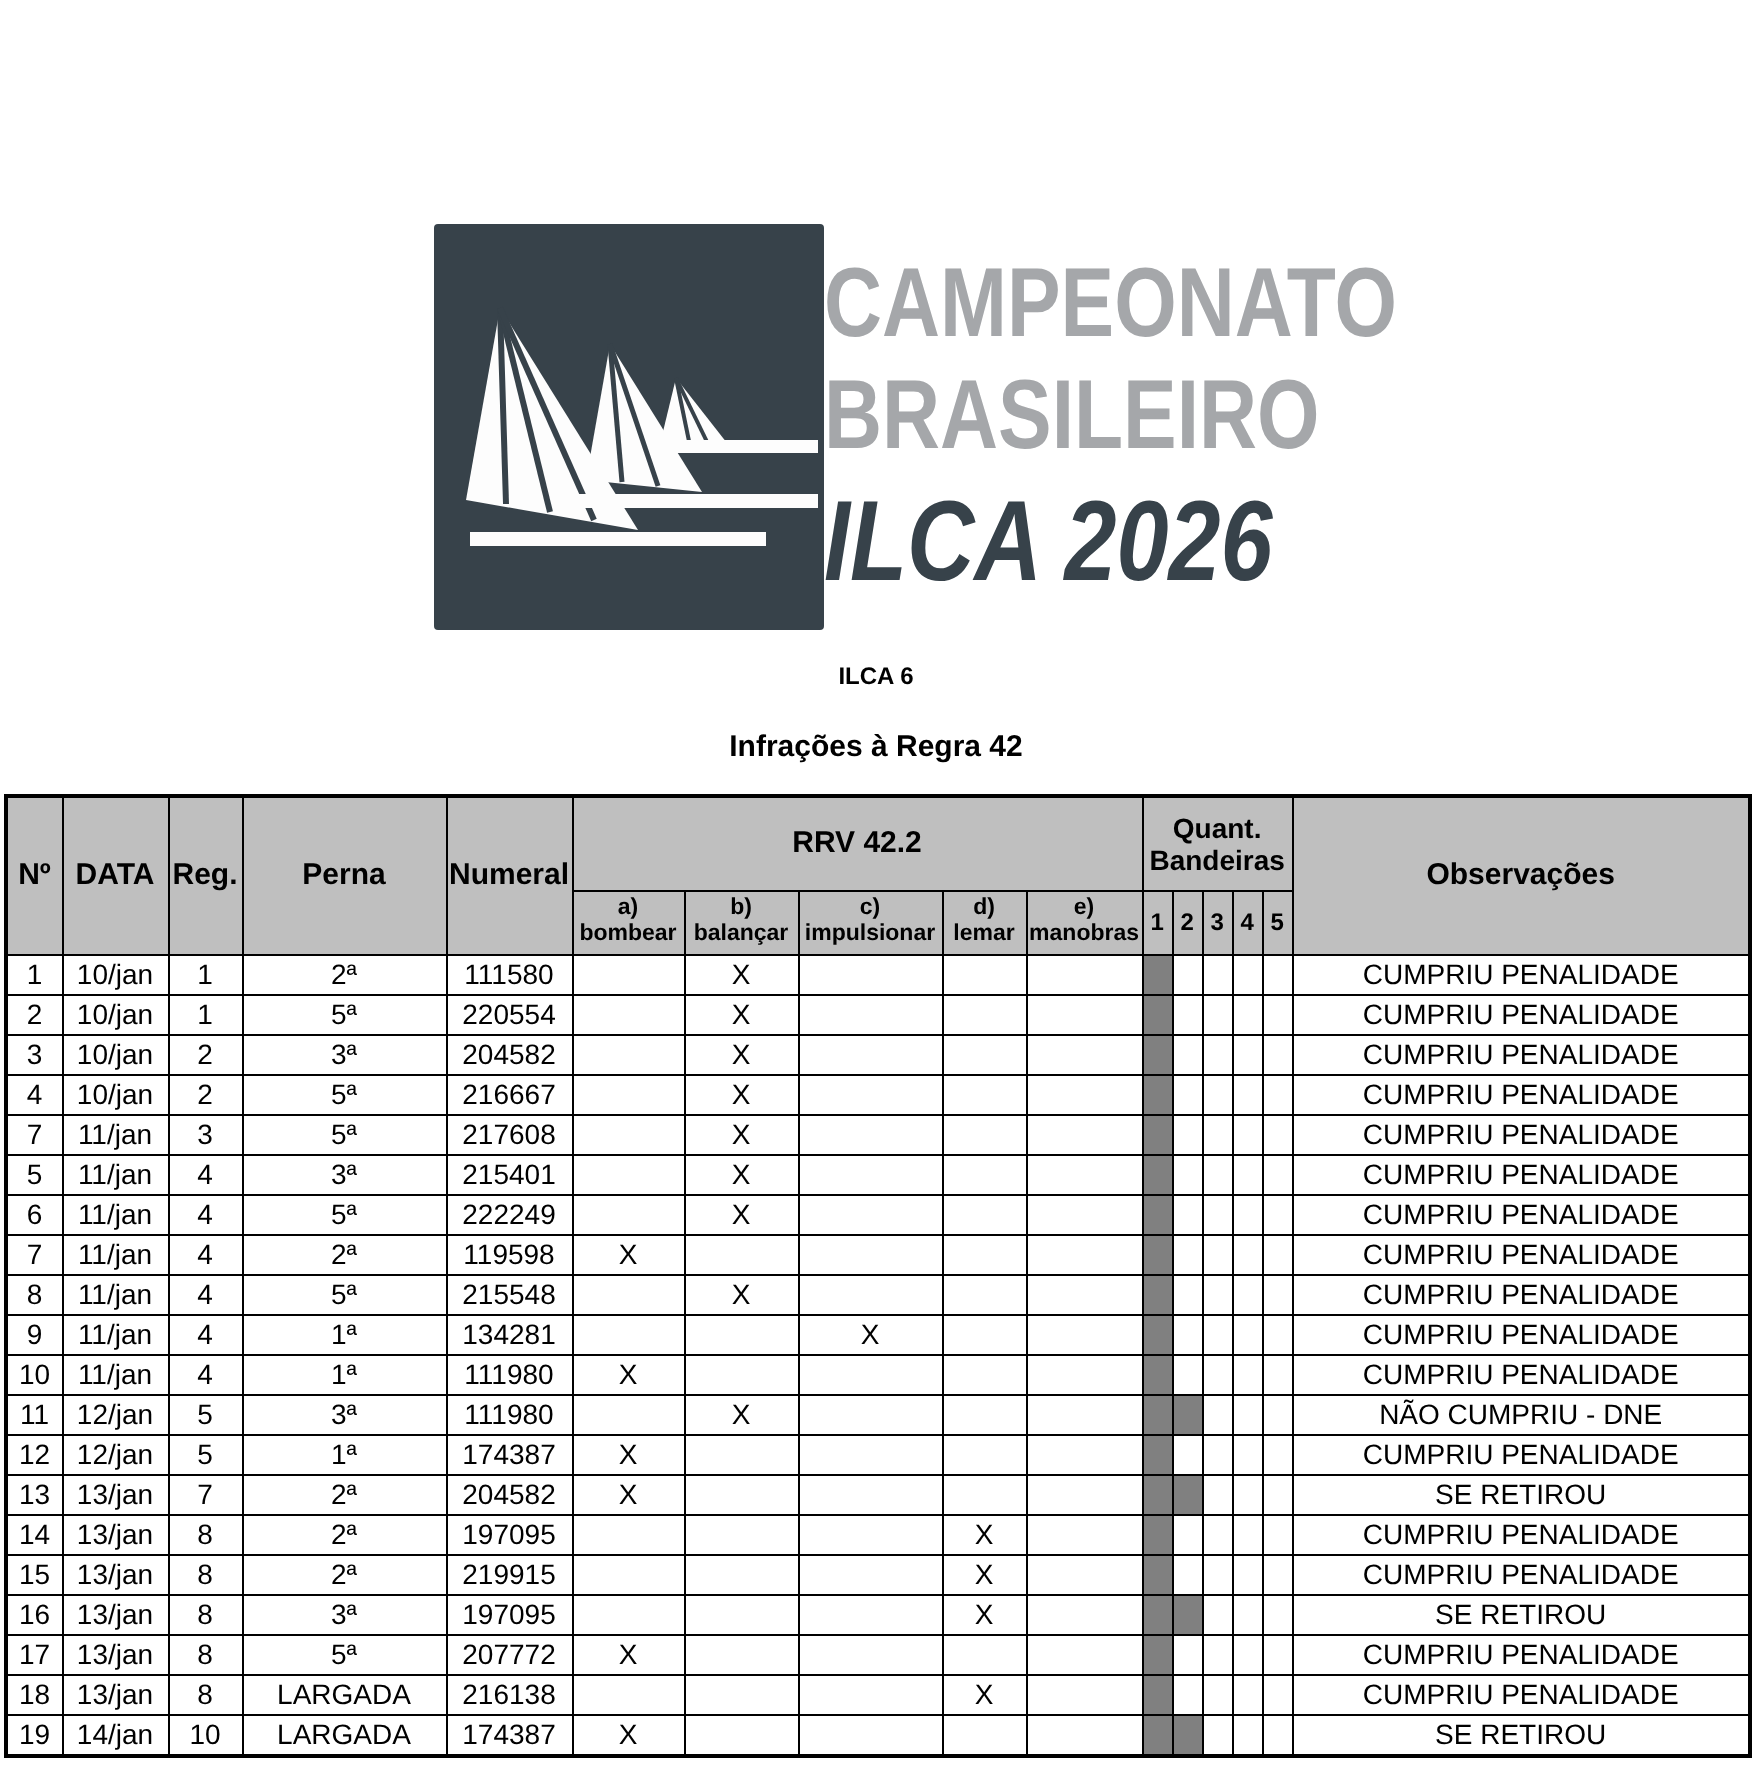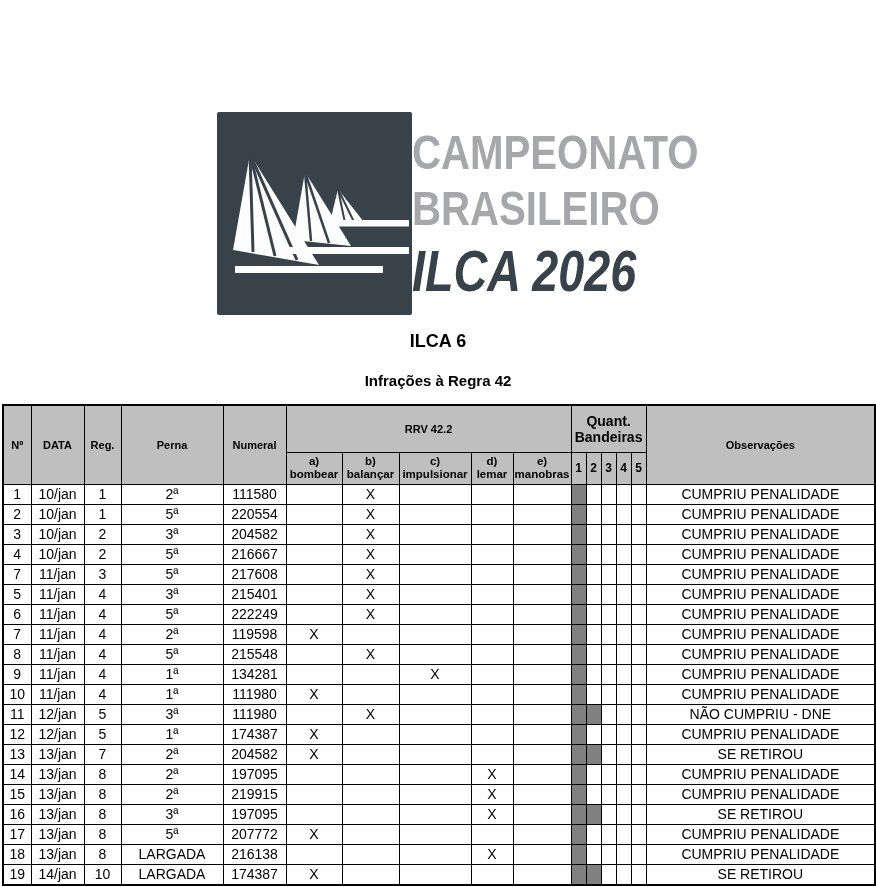--- a/index.html
+++ b/index.html
@@ -22,21 +22,21 @@
     font-size: 49px; line-height: 56px; font-weight: bold;
     color: #a5a7aa; letter-spacing: 0px;
   }
   .lt2 {
     font-size: 57px; line-height: 66px; font-weight: bold; font-style: italic;
     color: #37424a; margin-top: 2px; letter-spacing: 0px;
   }
 
   
   .class-title {
-    text-align: center; font-weight: bold; font-size: 18px;
+    text-align: center; font-weight: bold; font-size: 12px;
     margin-top: 16px;
   }
   .subtitle {
     text-align: center; font-weight: bold; font-size: 15px;
     margin-top: 20px; 
     text-underline-offset: 3px; text-decoration-thickness: 2px;
   }
 
   
   table {
@@ -46,21 +46,21 @@
   }
   th, td {
     border: 1px solid #000;
     text-align: center; vertical-align: middle;
     overflow: hidden; padding: 0;
   }
   thead th { background: #bfbfbf; font-weight: bold; }
   tr.h1 { height: 47px; }
   tr.h2 { height: 32px; }
   tbody tr { height: 20px; }
-  .main-h { font-size: 11px; }
+  .main-h { font-size: 15px; }
   .quant-h { font-size: 14px; line-height: 16px; white-space: pre-line; }
   .sub-h { font-size: 11.5px; line-height: 13px; }
   .flag-h { font-size: 12px; }
   tbody td { font-size: 14px; line-height: 19px; background: #fff; }
   td.flag.shaded { background: #808080; }
 </style>
 </head>
 <body>
 
 <div class="logo-wrap">

